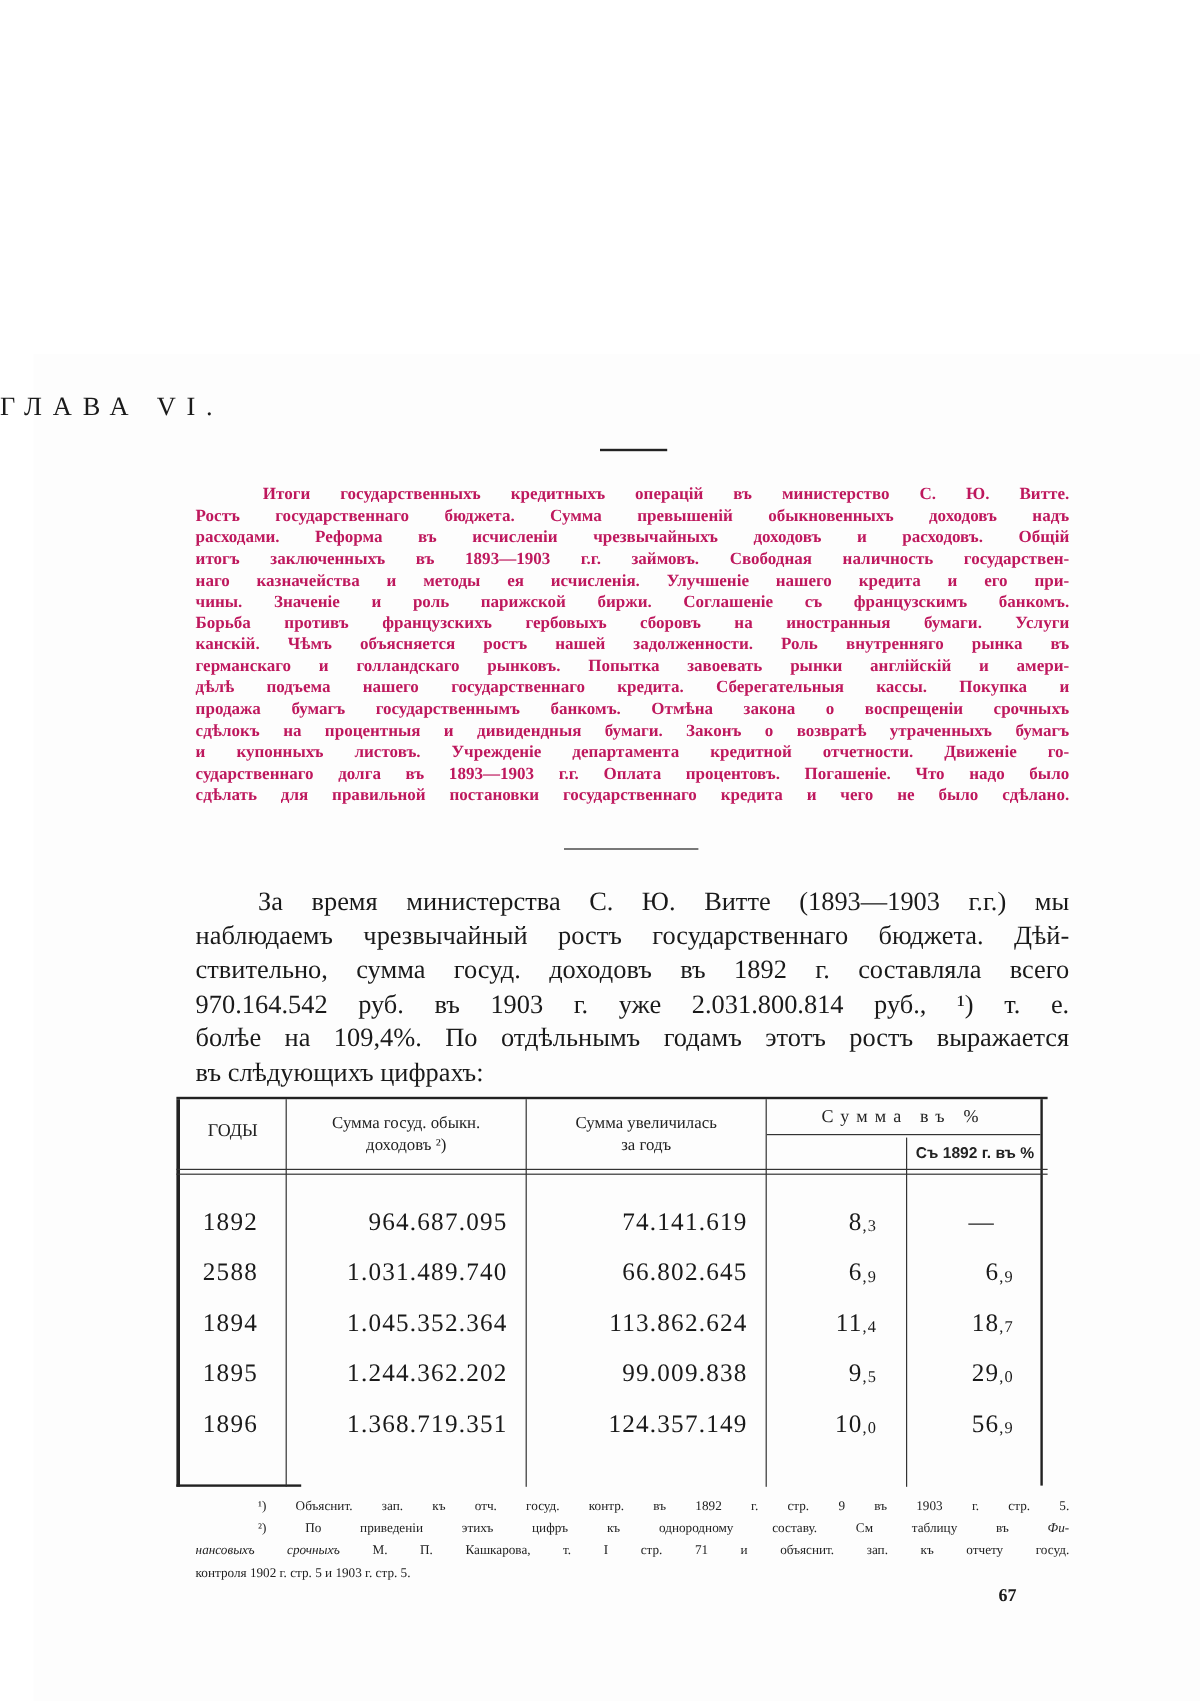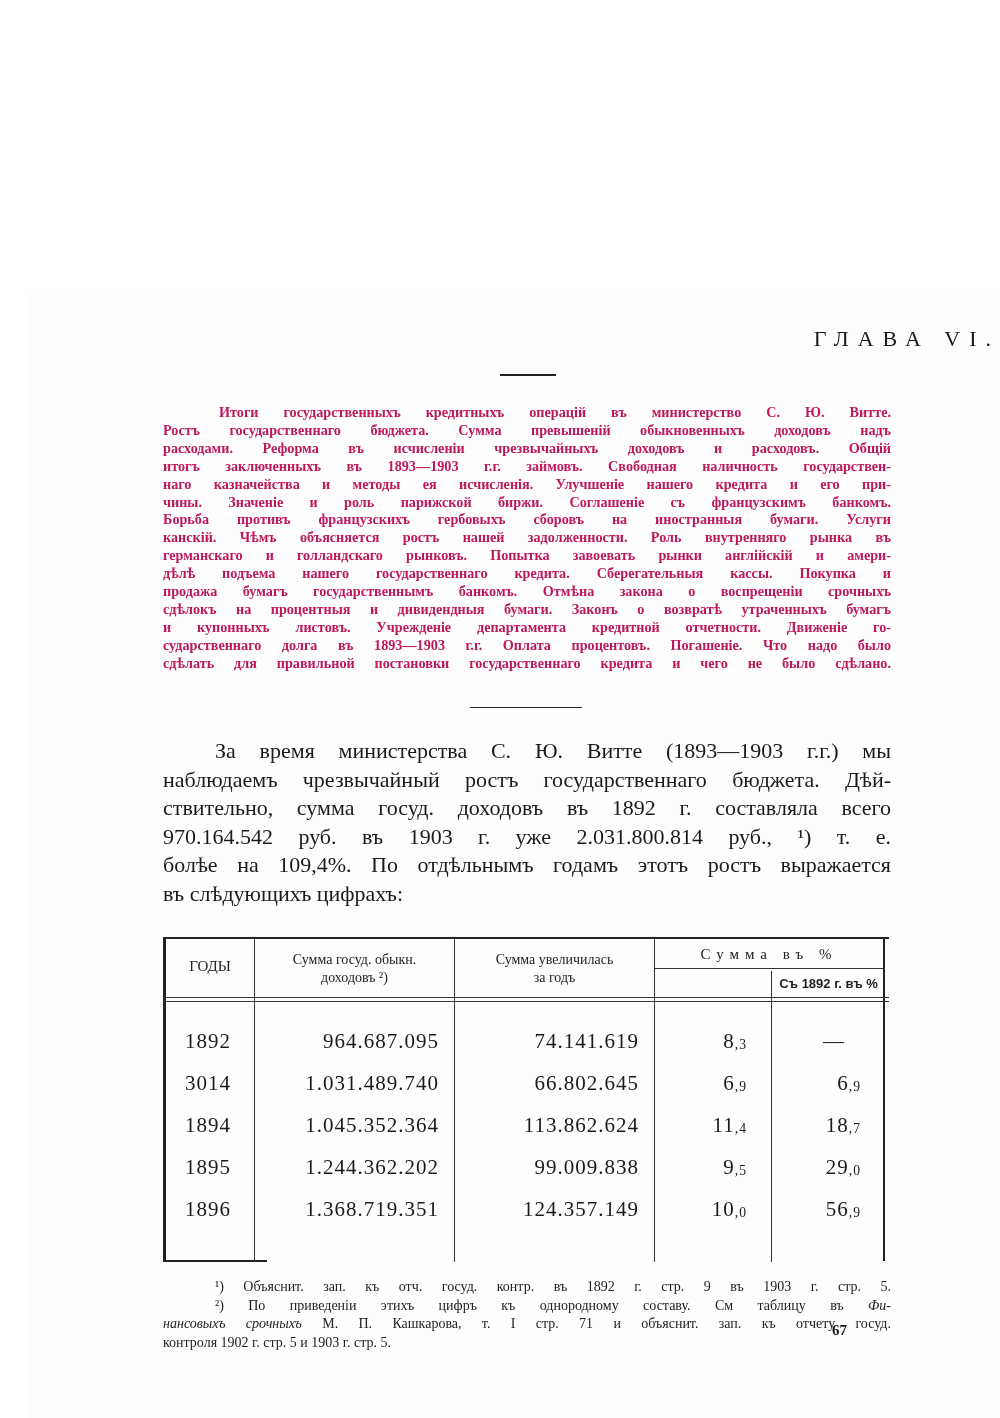--- a/index.html
+++ b/index.html
@@ -1,53 +1,53 @@
 <!DOCTYPE html>
 <html><head>
 <meta charset="utf-8">
 <style>
   html, body { margin:0; padding:0; background:#ffffff; }
   body { width:1000px; height:1418px; position:relative; overflow:hidden;
          font-family:"DejaVu Serif", "Liberation Serif", serif; color:#1a1a1a; }
   .scan { position:absolute; left:28px; top:295px; width:972px; height:1123px; background:#fdfdfd; }
-  .chapter { position:absolute; left:0; width:1000px; top:326px; text-align:right;
+  .chapter { position:absolute; left:0; width:1000px; top:326px; text-align:left;
              font-family:"Liberation Serif", serif; font-size:22px; letter-spacing:9px; }
   .rule { position:absolute; height:2px; background:#222; }
   .summary { position:absolute; left:163px; top:404px; width:728px;
              font-family:"Liberation Serif", serif; font-size:14.2px; line-height:17.9px;
              text-align:justify; font-weight:bold; color:#be185d; }
   .summary .line { display:block; text-align:justify; text-align-last:justify; white-space:nowrap; }
   .summary .line.first { text-indent:56px; }
   .summary .line.last { text-align-last:justify; }
   .body-text { position:absolute; left:163px; top:737px; width:728px;
                font-family:"Liberation Serif", serif; font-size:22px; line-height:28.5px; }
   .body-text .line { display:block; text-align:justify; text-align-last:justify; white-space:nowrap; }
   .body-text .line.first { text-indent:52px; }
   .body-text .line.last { text-align-last:left; }
   sub.dec { font-size:65%; vertical-align:-1px; }
 
   
-  .tbl { position:absolute; left:163px; top:914px; width:726px; height:325px;margin-top:23px; }
+  .tbl { position:absolute; left:147px; top:914px; width:726px; height:325px; }
   .tbl .topline { position:absolute; left:0; right:0; top:0; height:2px; background:#222; }
   .tbl .hdrline1 { position:absolute; left:0; right:0; top:60px; height:1px; background:#333; }
   .tbl .hdrline2 { position:absolute; left:0; right:0; top:64px; height:1px; background:#333; }
   .tbl .leftb { position:absolute; left:0; top:2px; bottom:0; width:3px; background:#222; }
   .tbl .rightb { position:absolute; right:4px; top:2px; height:322px; width:2px; background:#222; }
   .tbl .bottomb { position:absolute; left:0; width:104px; bottom:0; height:2px; background:#222; }
   .tbl .vline { position:absolute; width:1px; background:#333; }
   .tbl .subline { position:absolute; height:1px; background:#333; }
   .tbl .hcell { position:absolute; text-align:center; font-family:"Liberation Serif", serif;
                 font-size:14px; line-height:18px; color:#222; }
   .tbl .row { position:absolute; left:0; right:0; height:42px;
               font-family:"Liberation Serif", serif; font-size:21px; letter-spacing:1px; }
   .tbl .cell { position:absolute; top:0; }
   .page-no { position:absolute; left:832px; top:1322px; font-family:"Liberation Serif", serif;
              font-size:15px; font-weight:bold; }
   .footnotes { position:absolute; left:163px; top:1246px; width:728px;
-               font-family:"Liberation Serif", serif; font-size:14px; line-height:18.5px; color:#222;margin-top:32px; }
+               font-family:"Liberation Serif", serif; font-size:11px; line-height:18.5px; color:#222; }
   .footnotes .line { display:block; white-space:nowrap; text-align:justify; text-align-last:justify; }
   .footnotes .line.ind { text-indent:52px; }
   .footnotes .line.last { text-align-last:left; }
   .footnotes i { font-style:italic; }
 </style>
 </head>
 <body>
 
 <div class="scan"></div>
 
@@ -110,21 +110,21 @@
   <div class="hcell" style="left:609px; width:113px; top:38px; font-family:'Liberation Sans', sans-serif; font-size:13px; font-weight:bold;">Съ 1892 г. въ %</div>
 
   <div class="row" style="top:92px;">
     <span class="cell" style="left:22px;font-family:Liberation Serif, serif;">1892</span>
     <span class="cell" style="right:450px;text-align:right;">964.687.095</span>
     <span class="cell" style="right:250px;">74.141.619</span>
     <span class="cell" style="right:142px;"><span>8</span><sub class="dec">,3</sub></span>
     <span class="cell" style="right:44px;"><span>—</span><sub class="dec"></sub></span>
   </div>
   <div class="row" style="top:134px;">
-    <span class="cell" style="left:22px;">3014</span>
+    <span class="cell" style="left:22px;">2588</span>
     <span class="cell" style="right:450px;">1.031.489.740</span>
     <span class="cell" style="right:250px;">66.802.645</span>
     <span class="cell" style="right:142px;"><span>6</span><sub class="dec">,9</sub></span>
     <span class="cell" style="right:28px;"><span>6</span><sub class="dec">,9</sub></span>
   </div>
   <div class="row" style="top:176px;">
     <span class="cell" style="left:22px;">1894</span>
     <span class="cell" style="right:450px;">1.045.352.364</span>
     <span class="cell" style="right:250px;">113.862.624</span>
     <span class="cell" style="right:142px;"><span>11</span><sub class="dec">,4</sub></span>

